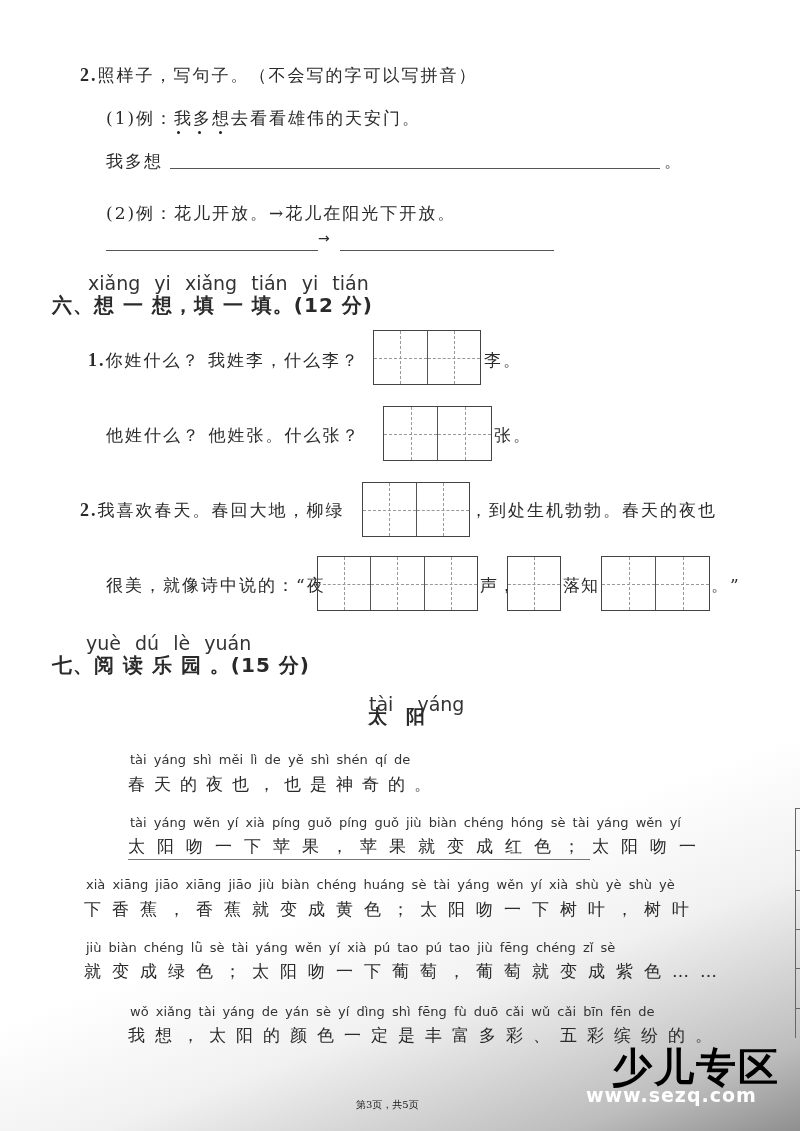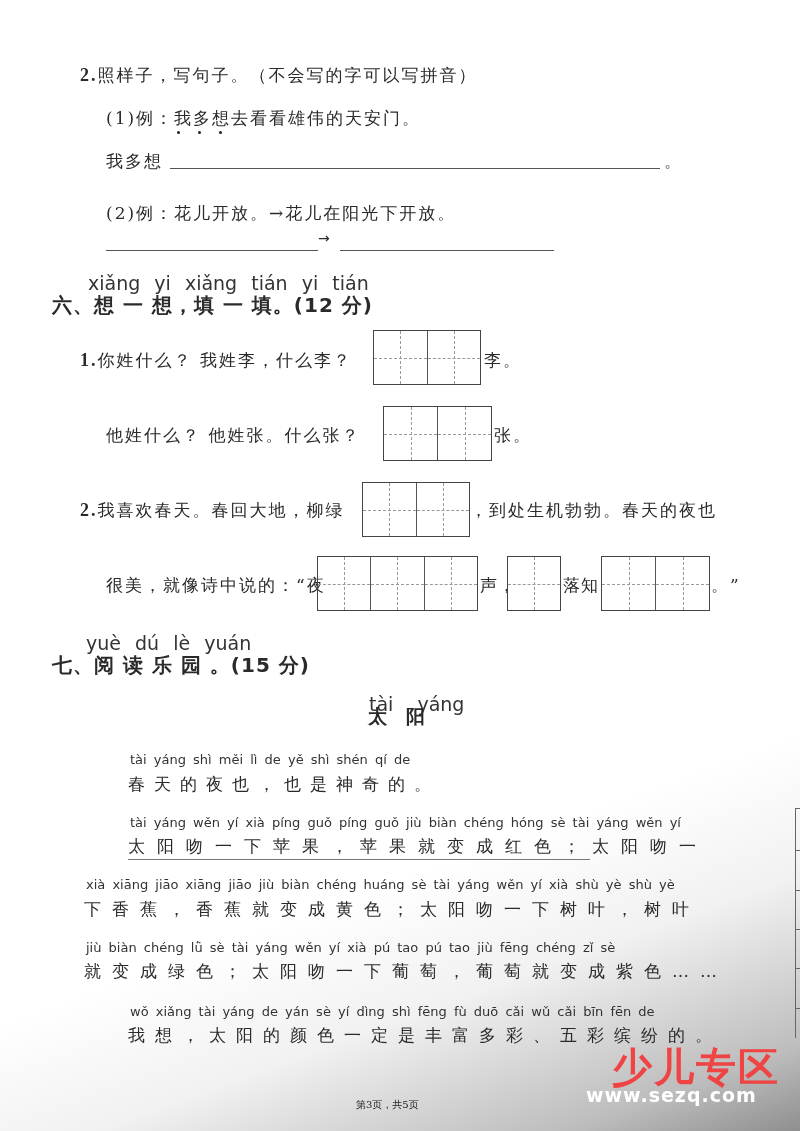--- a/index.html
+++ b/index.html
@@ -37,21 +37,21 @@
   .cell::after {
     content: ""; position: absolute; top: 50%; left: 0; right: 0;
     border-top: 1px dashed #999;
   }
 
   .poem-line { font-family: "DejaVu Serif", serif; font-size: 17px; letter-spacing: 9px; color: #2a2a2a; }
   .poem-pinyin { font-family: "DejaVu Sans", sans-serif; font-size: 13px; color: #333; word-spacing: 3px; }
 
   .watermark-cn {
     font-family: "DejaVu Sans", sans-serif; font-weight: bold; font-size: 40px;
-    color: #ef4444; letter-spacing: 2px;
+    color: #000000; letter-spacing: 2px;
   }
   .watermark-url {
     font-family: "DejaVu Sans", sans-serif; font-weight: bold; font-size: 19px;
     color: #ffffff; letter-spacing: 1px;
   }
   .footer { font-family: "DejaVu Serif", serif; font-size: 10px; color: #222; }
   .edge-rule { position: absolute; left: 795px; width: 1px; background: #666; }
   .edge-tick { position: absolute; left: 795px; width: 5px; height: 1px; background: #666; }
 </style>
 </head>
@@ -88,21 +88,21 @@
   <div class="abs pinyin" style="left:88px; top:272px; word-spacing:8px;">
     <span>xiǎng</span>
     <span>yi</span>
     <span>xiǎng</span>
     <span>tián</span>
     <span>yi</span>
     <span>tián</span>
   </div>
   <div class="abs sans-head" style="left:52px; top:292px;">六、想 一 想，填 一 填。(12 分)</div>
 
-  <div class="abs serif" style="left:80px; top:349px;">
+  <div class="abs serif" style="left:88px; top:349px;">
     <span class="num">1.</span><span>你姓什么？ 我姓李，什么李？</span>
   </div>
   <div class="grid-box" style="left:373px; top:330px; width:108px; height:55px;">
     <div class="cell"></div>
     <div class="cell"></div>
   </div>
   <div class="abs serif" style="left:484px; top:349px;">李。</div>
 
   <div class="abs serif" style="left:106px; top:424px;">他姓什么？ 他姓张。什么张？</div>
   <div class="grid-box" style="left:383px; top:406px; width:109px; height:55px;">

